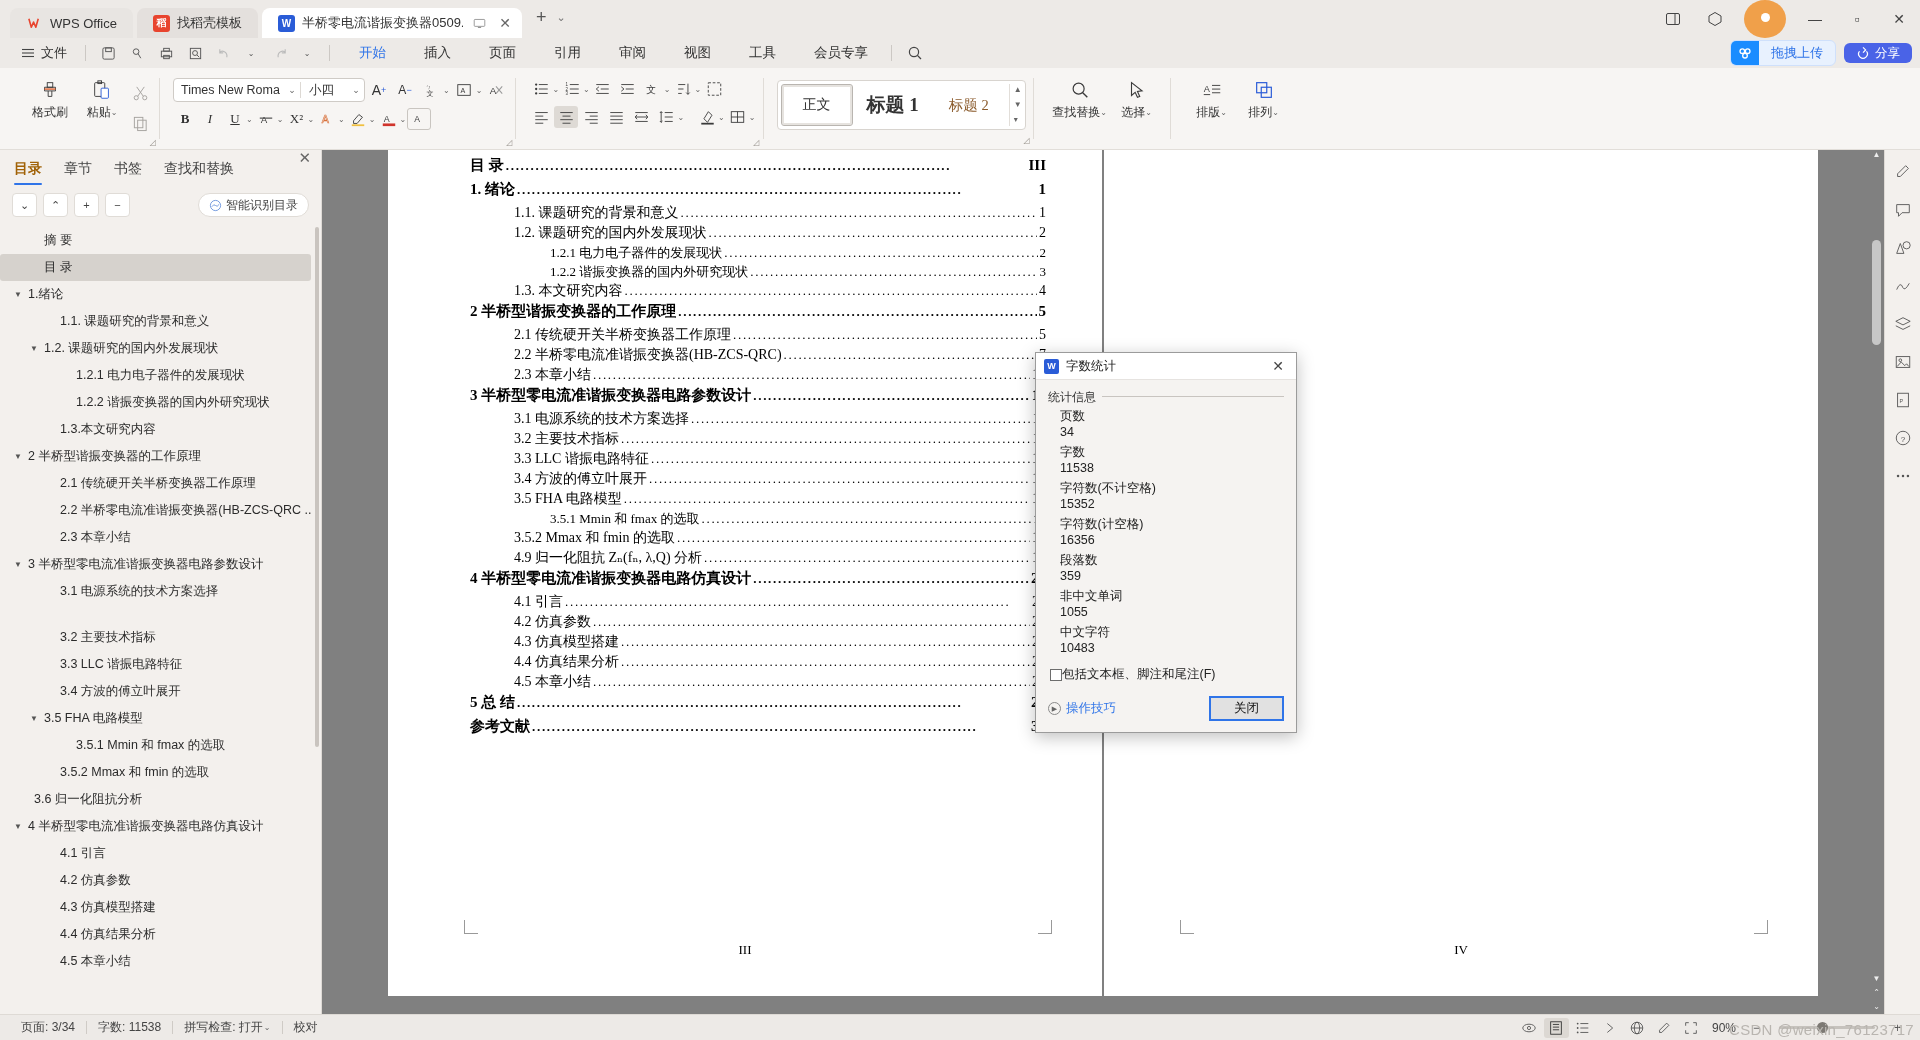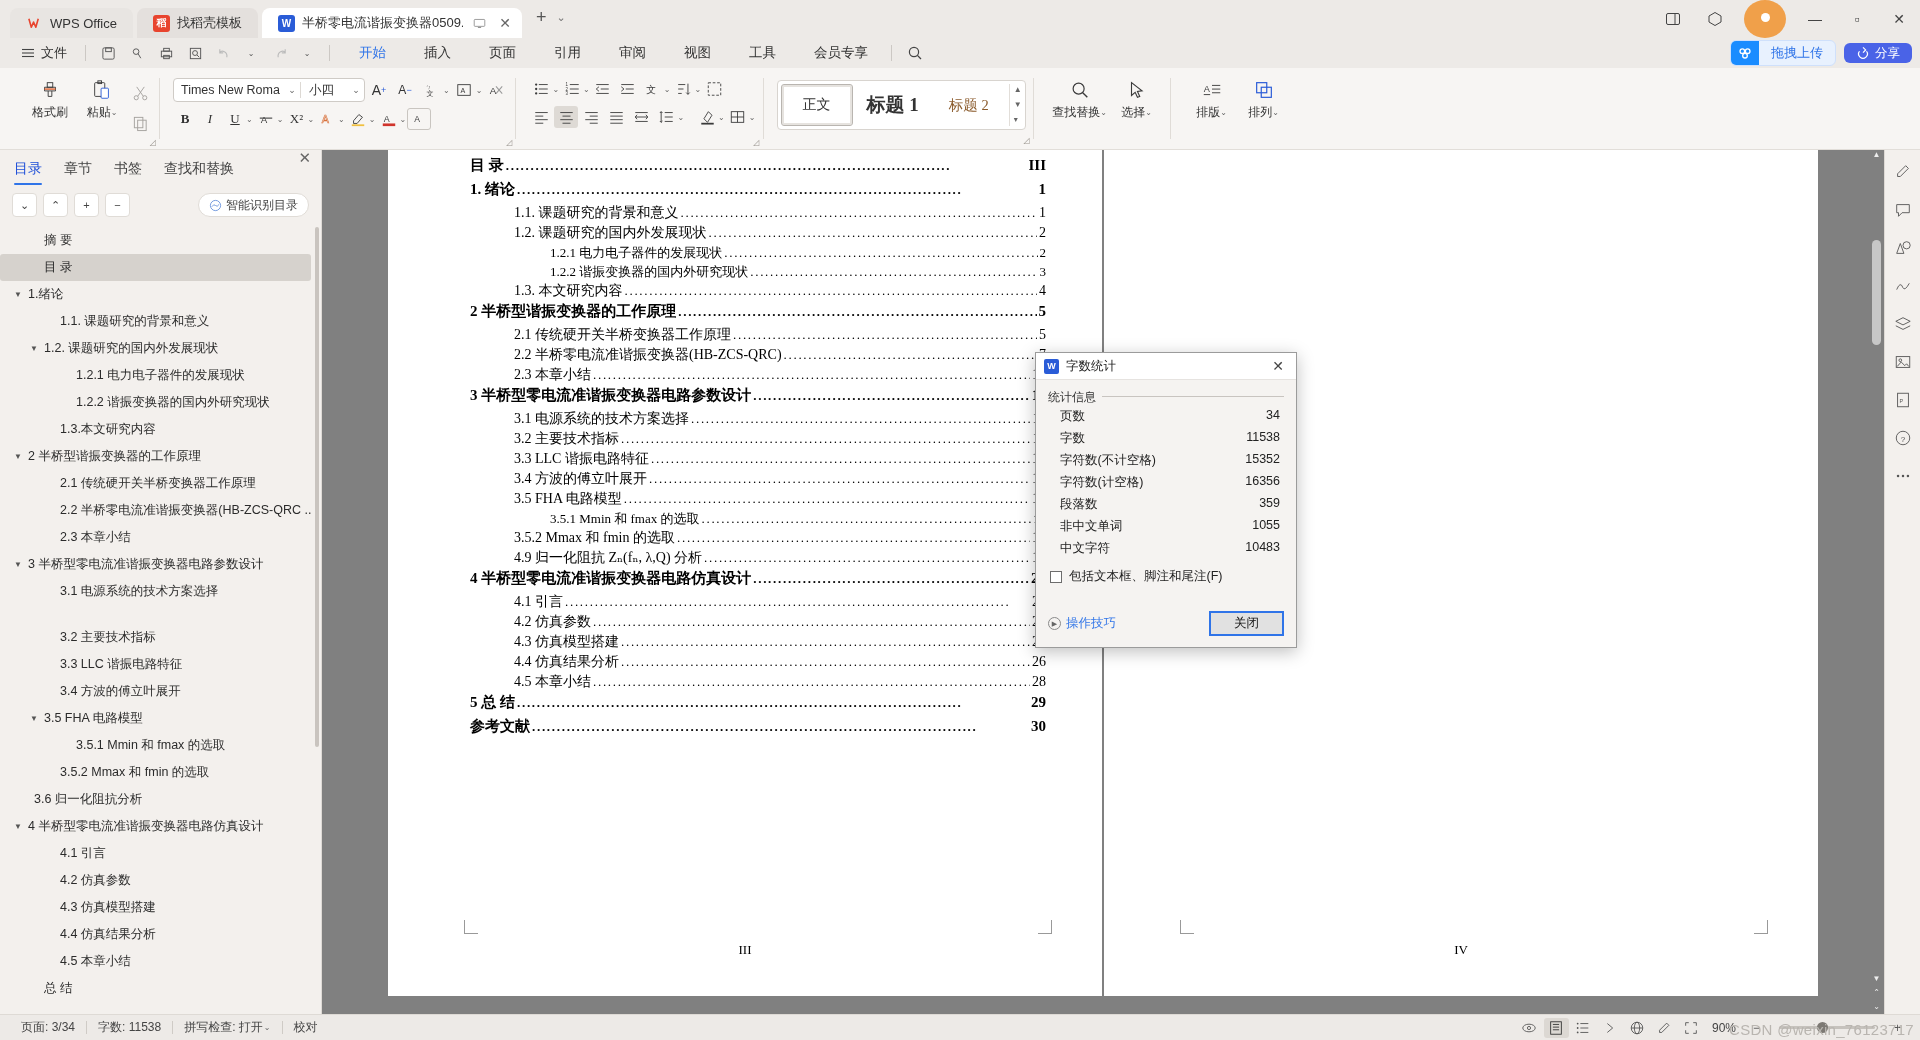--- a/index.html
+++ b/index.html
@@ -100,21 +100,21 @@
   .diagCorner{position:absolute;right:3px;bottom:2px;font-size:8px;color:#9a958f;cursor:pointer;}
 
   
   .workspace { display:flex; height:calc(1040px - 38px - 30px - 82px - 26px); }
 
   
   .navpane { width:322px; background:#f3f0ed; border-right:1px solid #dedad5;
      display:flex; flex-direction:column; position:relative;}
   .navtabs { display:flex; align-items:center; padding:10px 14px 0; gap:22px; position:relative;}
   .navtab { font-size:14px; color:#444; cursor:pointer; padding-bottom:7px; position:relative;}
-  .navtab.active { color:#1d4ed8; }
+  .navtab.active { color:#a16207;font-weight:bold; }
   .navtab.active::after{content:"";position:absolute;left:0;right:0;bottom:0;height:2.5px;background:#2f74e8;border-radius:2px;}
   .navclose{position:absolute;right:10px;top:-1px;font-size:15px;color:#666;cursor:pointer;}
   .navtools{display:flex;align-items:center;gap:6px;padding:8px 12px 10px;}
   .ntbtn{width:25px;height:24px;background:#fff;border:1px solid #e0dcd7;border-radius:4px;
      display:flex;align-items:center;justify-content:center;font-size:11px;color:#444;cursor:pointer;}
   .smartbtn{margin-left:auto;display:flex;align-items:center;gap:4px;background:#fff;border:1px solid #e0dcd7;
      border-radius:13px;height:24px;padding:0 10px;font-size:12px;color:#444;cursor:pointer;}
   .tocwrap{flex:1;overflow:hidden;position:relative;padding-right:10px;}
   .tocitem{ font-size:12.5px; color:#2b2b2b; padding:5px 8px 5px 0; cursor:pointer;
      white-space:nowrap; overflow:hidden; text-overflow:ellipsis; border-radius:3px;
@@ -171,23 +171,23 @@
   .dlg-head{ height:27px; background:#fff; display:flex; align-items:center; gap:7px;
      padding:0 8px; border-bottom:1px solid #e6e3e0;}
   .dlg-head .w{width:15px;height:15px;background:#2a5cd7;color:#fff;font-size:9px;font-weight:bold;
      display:flex;align-items:center;justify-content:center;border-radius:2px;}
   .dlg-title{flex:1;font-size:12.5px;color:#222;}
   .dlg-x{font-size:14px;color:#444;cursor:pointer;padding:0 4px;}
   .dlg-body{ padding:8px 12px 10px;}
   .fieldset{ position:relative; padding-top:10px; }
   .fs-legend{ position:absolute; top:1px; left:0; background:#f5f3f1; padding-right:6px; font-size:12px; color:#333;}
   .fs-rule{ position:absolute; top:8px; left:0; right:0; height:1px; background:#c8c4c0;}
-  .statrow{ display:flex; justify-content:space-between; padding:2.5px 4px 2.5px 12px; font-size:12.5px; color:#222;}
+  .statrow{ display:flex; justify-content:space-between; padding:2.5px 4px 2.5px 12px; font-size:12.5px; color:#222;flex-direction:column;}
   .statrow .v{ font-variant-numeric:tabular-nums; }
-  .chkrow{ display:flex; align-items:center; gap:7px; margin:9px 0 14px 2px; font-size:12.5px; color:#222; cursor:pointer;}
+  .chkrow{ display:flex; align-items:center; margin:9px 0 1px 2px; font-size:12.5px; color:#222; cursor:pointer;}
   .chkbox{ width:12px;height:12px;border:1px solid #6d6d6d;background:#fff;}
   .dlg-foot{ display:flex; align-items:center; padding:2px 12px 11px;}
   .tips{ display:flex; align-items:center; gap:5px; color:#2f74e8; font-size:12.5px; cursor:pointer;}
   .tips .pl{ width:13px;height:13px;border:1px solid #8a8a8a;border-radius:50%;color:#666;font-size:7px;
      display:flex;align-items:center;justify-content:center;}
   .btn-close{ margin-left:auto; width:75px;height:25px;background:#e1e1e1;border:2px solid #2f74e8;
      display:flex;align-items:center;justify-content:center;font-size:12.5px;color:#111;cursor:pointer;}
   .watermark{ position:absolute; right:6px; bottom:2px; font-size:15px; color:#b9b5b0;
      letter-spacing:.3px; pointer-events:none; }
   svg{display:block;}
@@ -783,24 +783,20 @@
             <span>4.3 仿真模型搭建</span>
           </div>
           <div class="tocitem" style="padding-left: 46px;">
             <span class="twist empty">▼</span>
             <span>4.4 仿真结果分析</span>
           </div>
           <div class="tocitem" style="padding-left: 46px;">
             <span class="twist empty">▼</span>
             <span>4.5 本章小结</span>
           </div>
-          <div class="tocitem" style="padding-left: 30px;">
-            <span class="twist empty">▼</span>
-            <span>总  结</span>
-          </div>
         </div>
       <div class="navscroll"></div>
     </div>
   </div>
 
   <div class="docarea">
     <div class="pagewrap">
 
       <div class="page">
         <div style="position:absolute;left:82px;right:56px;top:8px;" id="tocdoc">

